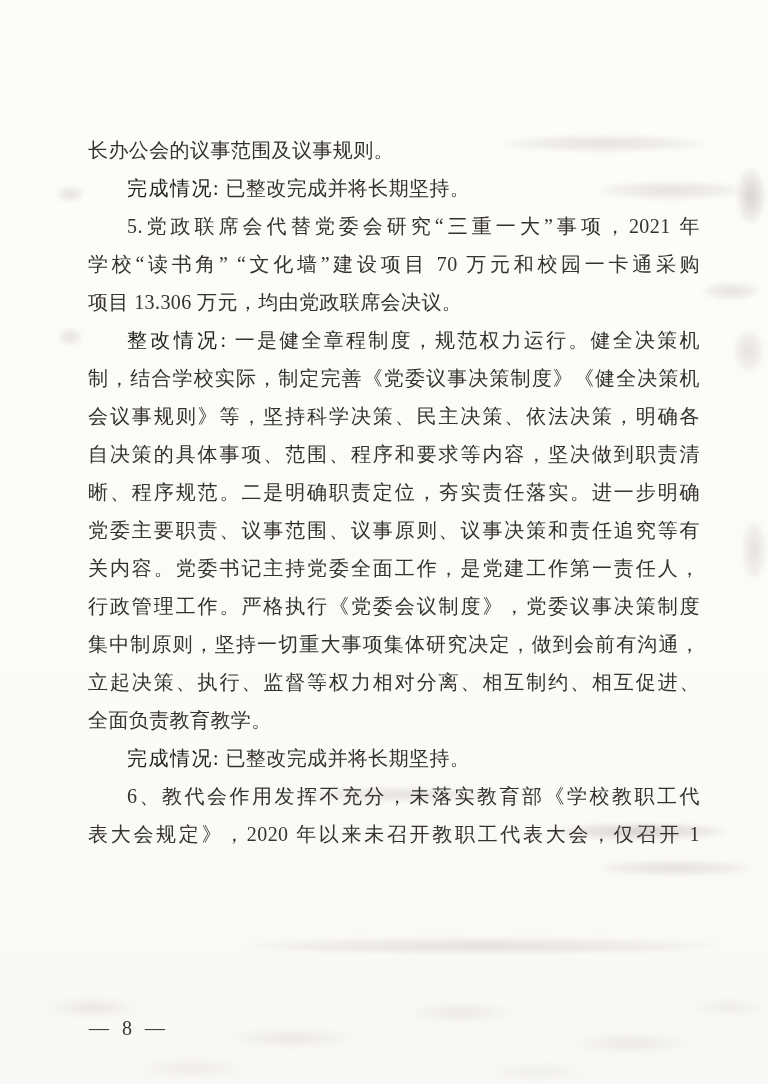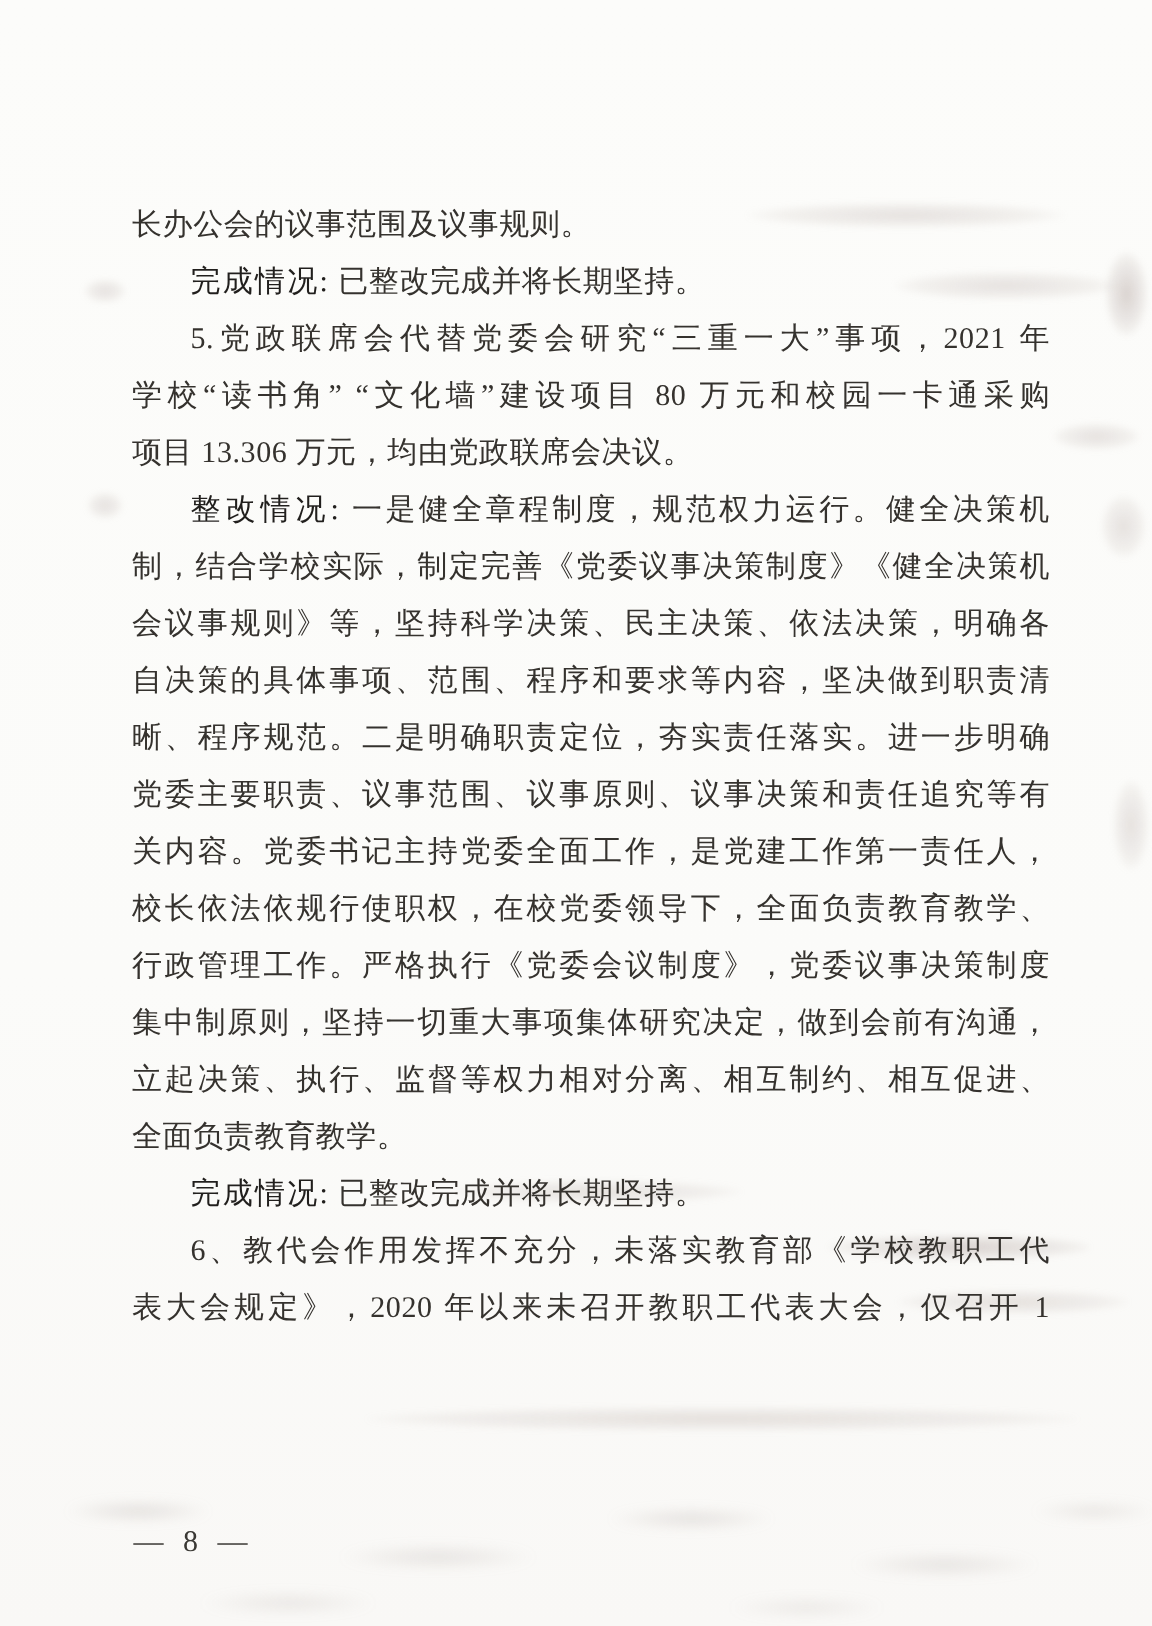--- a/index.html
+++ b/index.html
@@ -101,30 +101,29 @@
   <div class="bleed" style="left:300px; top:787px; width:195px; height:15px;"></div>
   <div class="bleed dark" style="left:552px; top:823px; width:175px; height:17px;"></div>
   <div class="bleed" style="left:598px; top:860px; width:155px; height:16px;"></div>
   <div class="bleed" style="left:244px; top:938px; width:475px; height:16px;"></div>
   <div class="band"></div>
 
   <div class="doc-body">
       <div class="line">长办公会的议事范围及议事规则。</div>
       <div class="line indent"><b>完成情况:</b> 已整改完成并将长期坚持。</div>
       <div class="line indent fill">5.党政联席会代替党委会研究“三重一大”事项，2021 年</div>
-      <div class="line fill">学校“读书角” “文化墙”建设项目 80 万元和校园一卡通采购</div>
+      <div class="line fill">学校“读书角” “文化墙”建设项目 70 万元和校园一卡通采购</div>
       <div class="line">项目 13.306 万元，均由党政联席会决议。</div>
       <div class="line indent fill"><b>整改情况:</b> 一是健全章程制度，规范权力运行。健全决策机</div>
       <div class="line fill">制，结合学校实际，制定完善《党委议事决策制度》《健全决策机</div>
       <div class="line fill">会议事规则》等，坚持科学决策、民主决策、依法决策，明确各</div>
       <div class="line fill">自决策的具体事项、范围、程序和要求等内容，坚决做到职责清</div>
       <div class="line fill">晰、程序规范。二是明确职责定位，夯实责任落实。进一步明确</div>
       <div class="line fill">党委主要职责、议事范围、议事原则、议事决策和责任追究等有</div>
       <div class="line fill">关内容。党委书记主持党委全面工作，是党建工作第一责任人，</div>
-      <div class="line fill">校长依法依规行使职权，在校党委领导下，全面负责教育教学、</div>
       <div class="line fill">行政管理工作。严格执行《党委会议制度》，党委议事决策制度</div>
       <div class="line fill">集中制原则，坚持一切重大事项集体研究决定，做到会前有沟通，</div>
       <div class="line fill">立起决策、执行、监督等权力相对分离、相互制约、相互促进、</div>
       <div class="line">全面负责教育教学。</div>
       <div class="line indent"><b>完成情况:</b> 已整改完成并将长期坚持。</div>
       <div class="line indent fill">6、教代会作用发挥不充分，未落实教育部《学校教职工代</div>
       <div class="line fill">表大会规定》，2020 年以来未召开教职工代表大会，仅召开 1</div>
     </div>
 
   <div class="footer">— 8 —</div>

